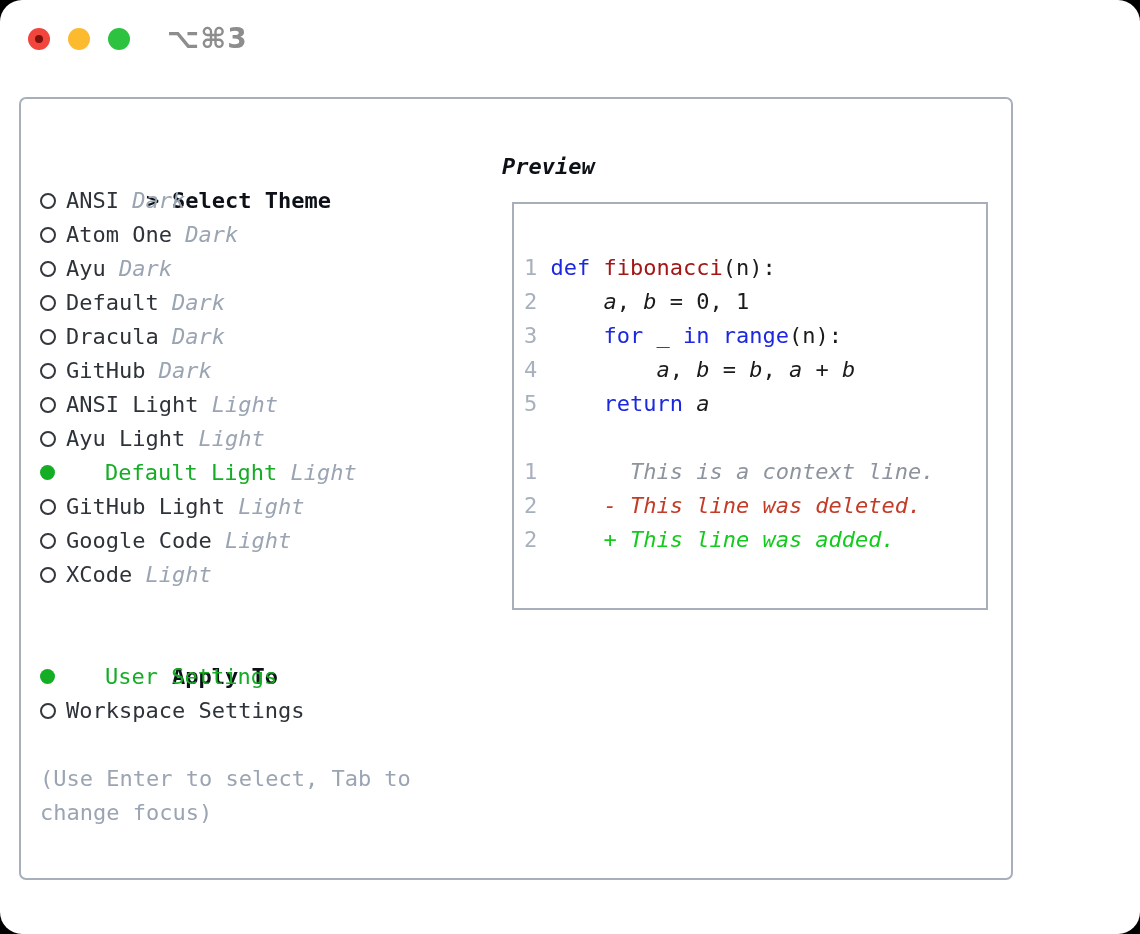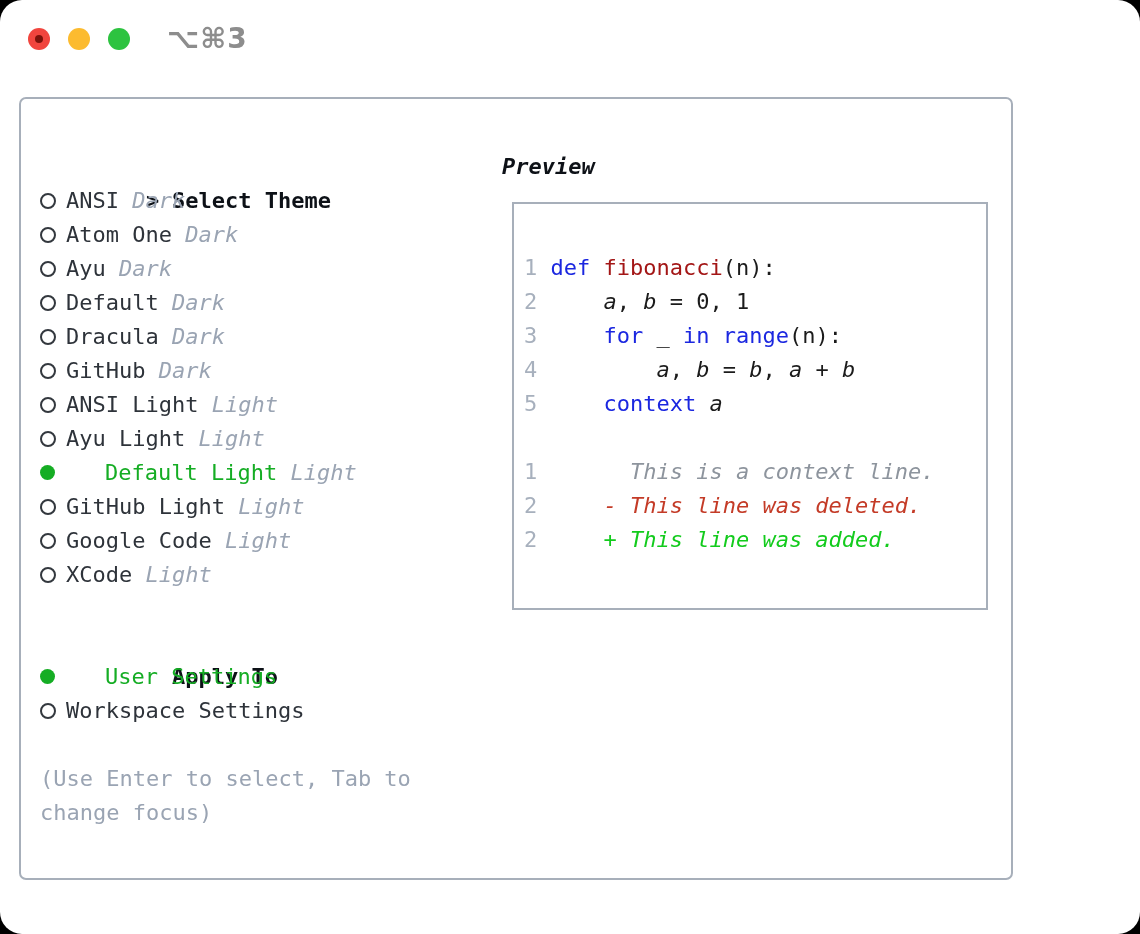--- a/index.html
+++ b/index.html
@@ -146,21 +146,21 @@
     </div>
 
     <div class="preview-title line bold">Preview</div>
 
     <div class="preview-box">
       <div id="code">
           <div class="line"><span class="ln">1</span><span class="code-content"><span class="kw">def</span><span> </span><span class="fn">fibonacci</span><span>(n):</span></span></div>
           <div class="line"><span class="ln">2</span><span class="code-content"><span>    </span><span class="v">a</span><span>, </span><span class="v">b</span><span> = 0, 1</span></span></div>
           <div class="line"><span class="ln">3</span><span class="code-content"><span>    </span><span class="kw">for</span><span> _ </span><span class="kw">in</span><span> </span><span class="kw">range</span><span>(n):</span></span></div>
           <div class="line"><span class="ln">4</span><span class="code-content"><span>        </span><span class="v">a</span><span>, </span><span class="v">b</span><span> = </span><span class="v">b</span><span>, </span><span class="v">a</span><span> + </span><span class="v">b</span></span></div>
-          <div class="line"><span class="ln">5</span><span class="code-content"><span>    </span><span class="kw">context</span><span> </span><span class="v">a</span></span></div>
+          <div class="line"><span class="ln">5</span><span class="code-content"><span>    </span><span class="kw">return</span><span> </span><span class="v">a</span></span></div>
           <div class="line"><span class="ln"></span><span class="code-content"></span></div>
           <div class="line"><span class="ln">1</span><span class="code-content"><span class="ctx">      This is a context line.</span></span></div>
           <div class="line"><span class="ln">2</span><span class="code-content"><span class="del">    - This line was deleted.</span></span></div>
           <div class="line"><span class="ln">2</span><span class="code-content"><span class="add">    + This line was added.</span></span></div>
         </div>
     </div>
 
   </div>
 </div>
 

